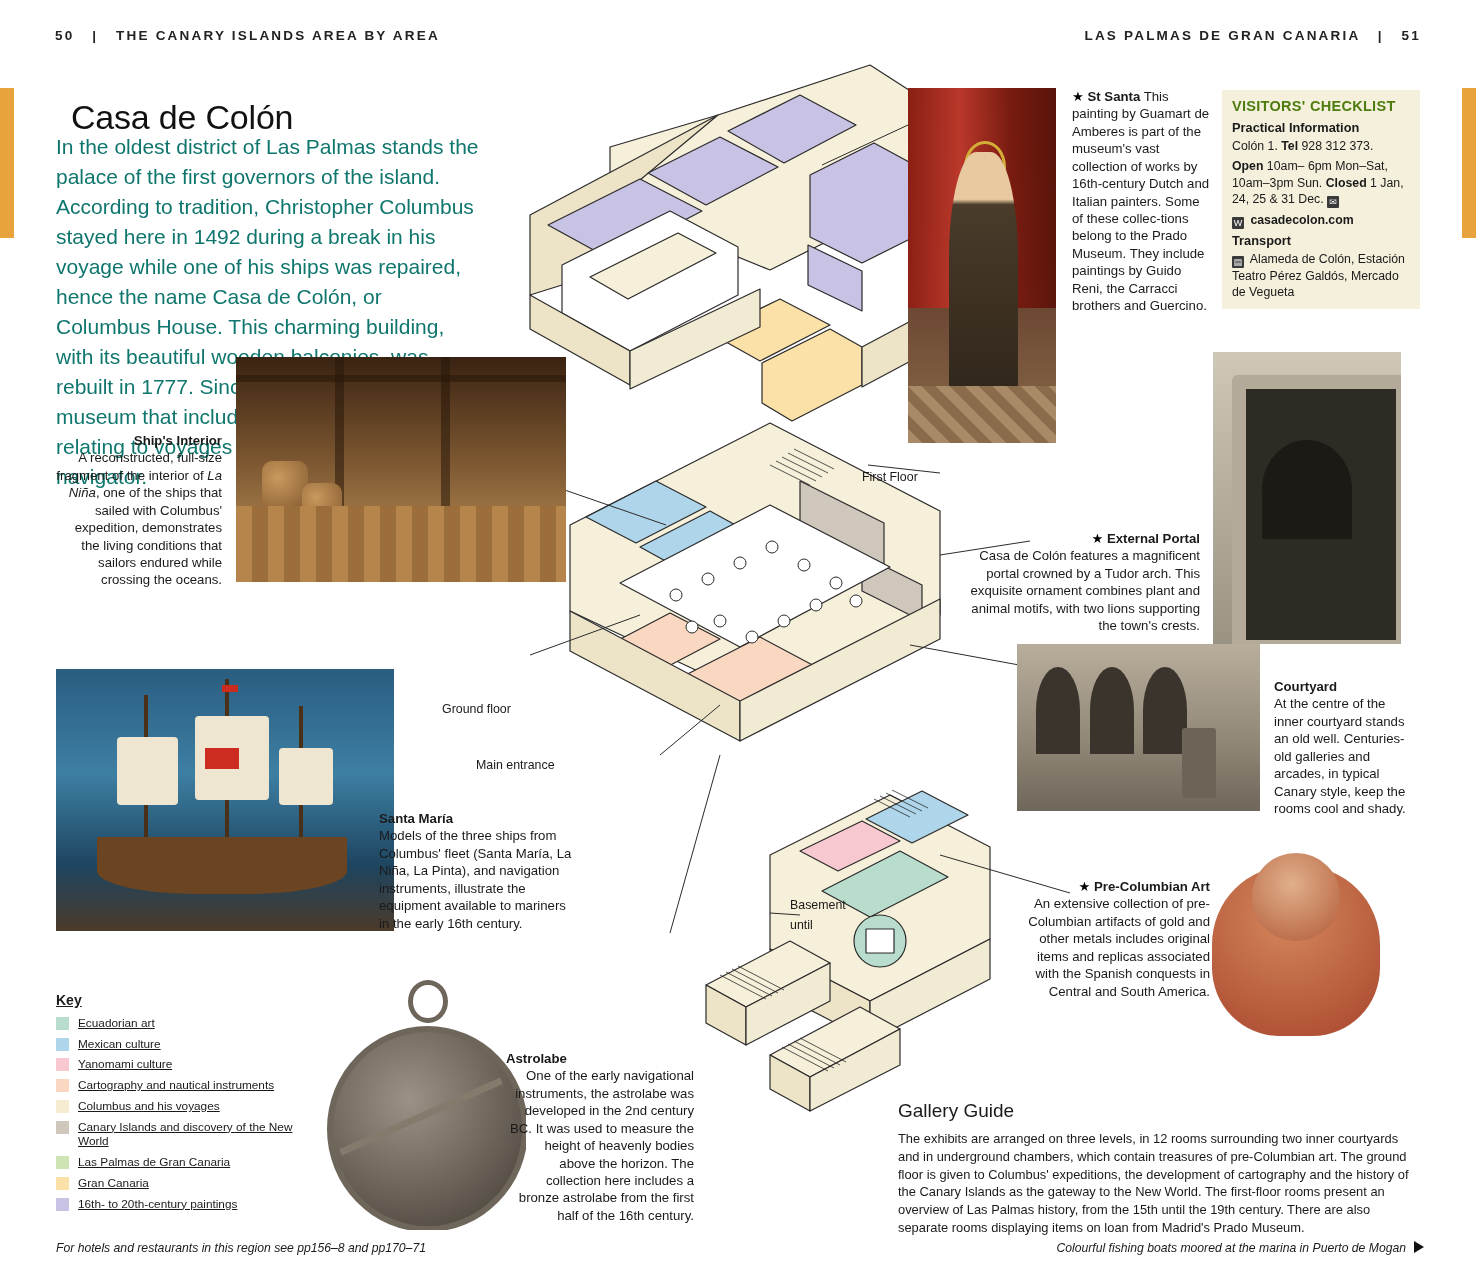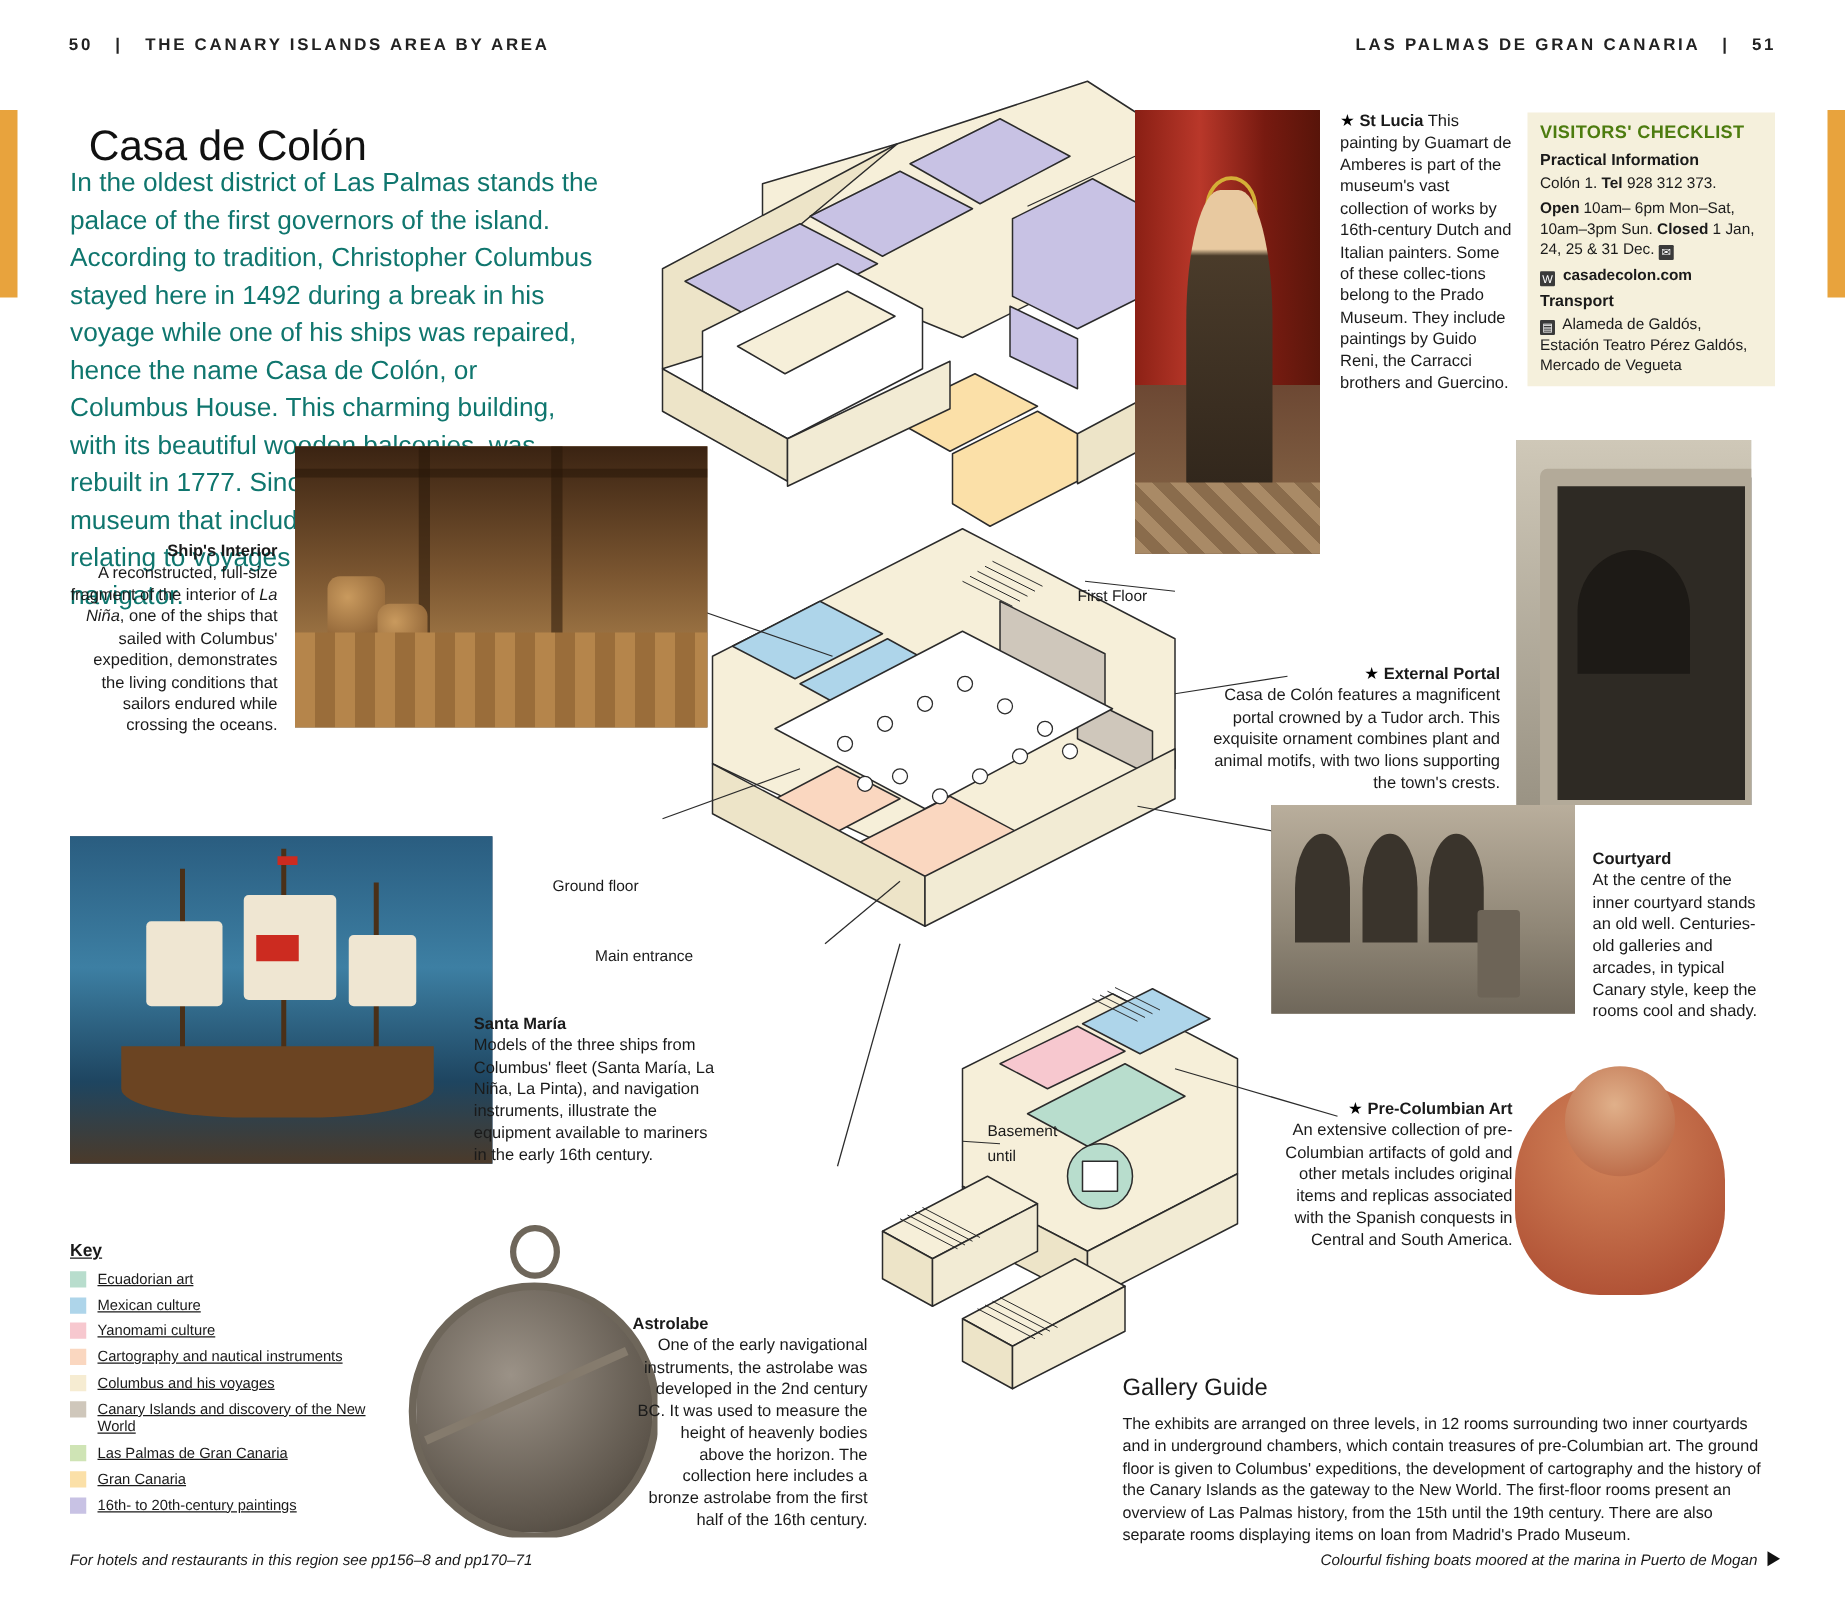--- a/index.html
+++ b/index.html
@@ -294,21 +294,21 @@
   </div>
 
   <div class="photo" id="ph-astro">
     <div class="ring"></div>
       <div class="disc"></div>
       <div class="arm"></div>
   </div>
 
   <div class="cap" style="left:1072px;top:88px;width:140px;">
     <span class="star">★</span>
-    <span class="lbl">St Lucia</span>
+    <span class="lbl">St Santa</span>
     <span>This painting by Guamart de Amberes is part of the museum's vast collection of works by 16th-century Dutch and Italian painters. Some of these collec-tions belong to the Prado Museum. They include paintings by Guido Reni, the Carracci brothers and Guercino.</span>
   </div>
 
   <div class="cap cap-r" style="left:56px;top:432px;width:166px;">
     <div class="lbl">Ship's Interior</div>
     <span>A reconstructed, full-size fragment of the interior of </span><span class="ital">La Niña</span><span>, one of the ships that sailed with Columbus' expedition, demonstrates the living conditions that sailors endured while crossing the oceans.</span>
   </div>
 
   <div class="cap" style="left:379px;top:810px;width:200px;">
     <div class="lbl">Santa María</div>
@@ -354,21 +354,21 @@
         <span>1 Jan, 24, 25 &amp; 31 Dec.</span>
         <span class="ico">✉</span>
       </p>
       <p>
         <span class="ico">W</span>
         <span class="bold">casadecolon.com</span>
       </p>
       <h4>Transport</h4>
       <p>
         <span class="ico">▤</span>
-        <span>Alameda de Galdós,</span>
+        <span>Alameda de Colón,</span>
         <span>Estación Teatro Pérez Galdós,</span>
         <span>Mercado de Vegueta</span>
       </p>
     </div>
   </div>
 
   <div class="key">
     <h4>Key</h4>
     <div class="row">
         <span class="sw" style="background:#b8ddcd"></span>

